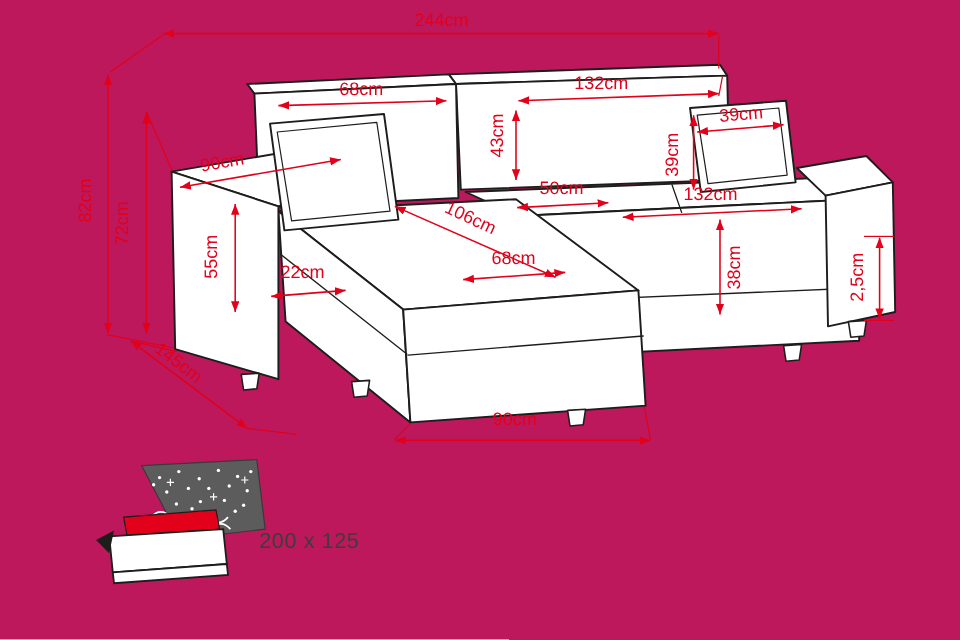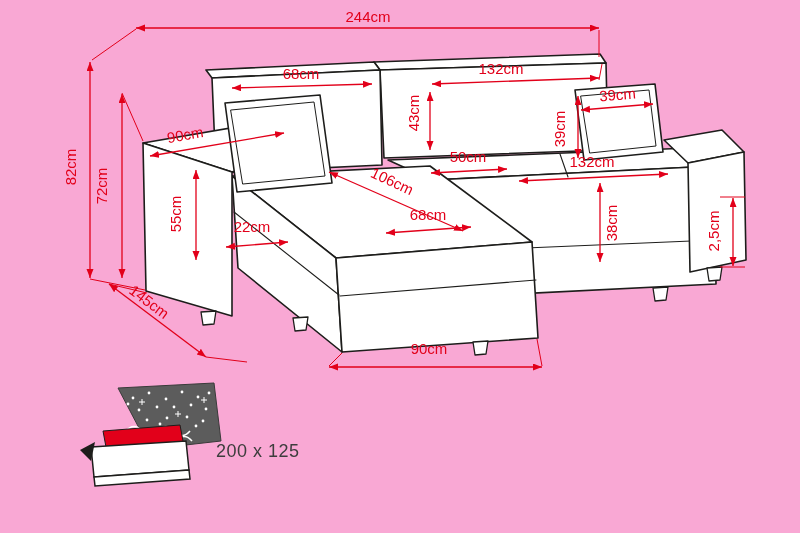--- a/index.html
+++ b/index.html
@@ -1,16 +1,16 @@
 <!DOCTYPE html>
 <html><head>
 <meta charset="utf-8">
 <style>
   html,body{margin:0;padding:0;background:#fff;}
-  .stage{position:relative;width:800px;height:533px;background:#f9a8d4;overflow:hidden;
+  .stage{position:relative;width:800px;height:533px;background:#be185d;overflow:hidden;
          font-family:"Liberation Sans", sans-serif;}
   svg text{font-family:"Liberation Sans", sans-serif;}
   .dim-label{font-size:15px;fill:#e2001a;}
   .bed-label{font-size:18px;fill:#3d3d3d;letter-spacing:.5px;}
 </style>
 </head>
 <body>
 
 <div class="stage">
 <svg width="800" height="533" viewBox="0 0 800 533">

